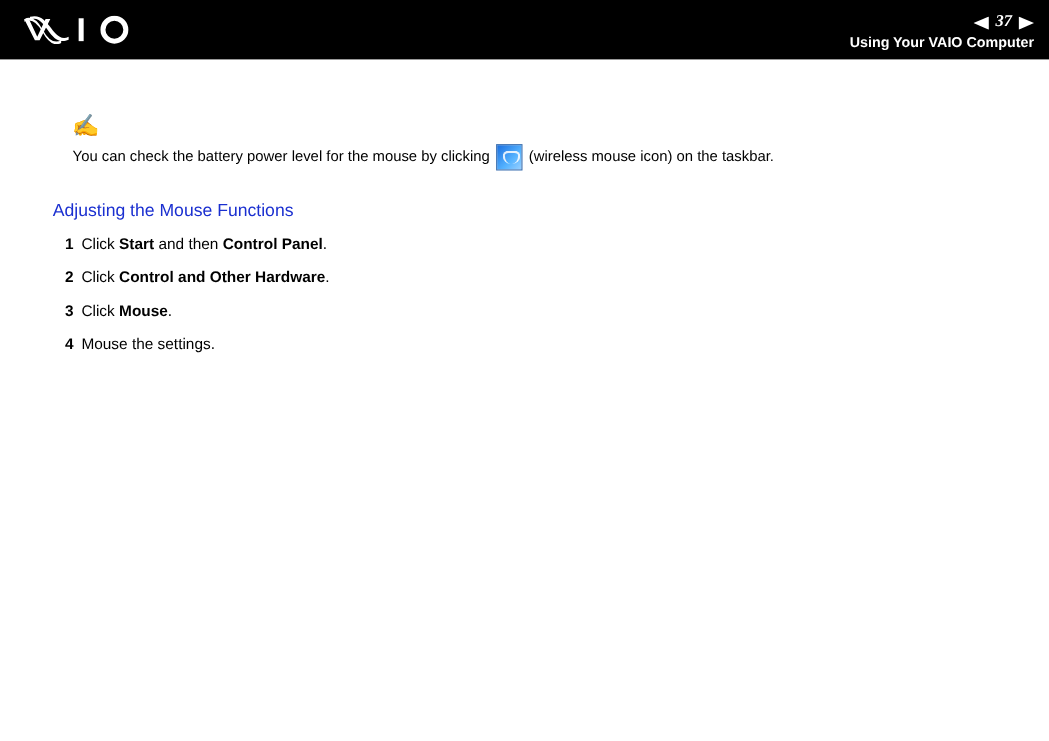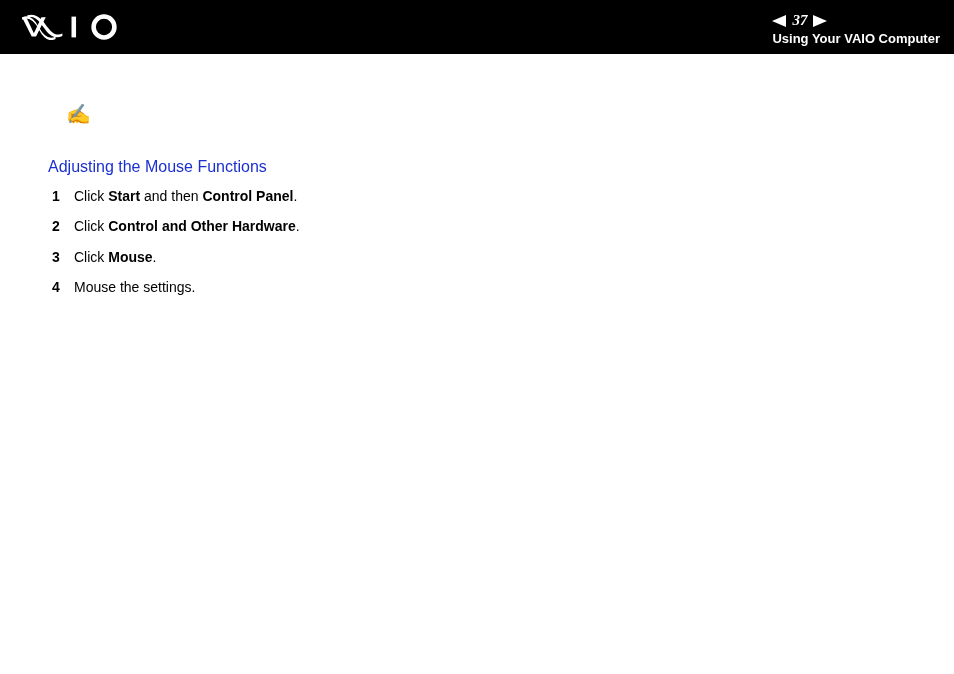--- a/index.html
+++ b/index.html
@@ -1,33 +1,33 @@
 <!DOCTYPE html>
 <html><head>
 <meta charset="utf-8">
 <style>
   * { box-sizing: border-box; margin: 0; padding: 0; }
   html, body { width: 954px; height: 674px; font-family: Arial, Helvetica, sans-serif; background: #fff; color: #000; }
   .header { width: 100%; height: 54px; background: #000; color: #fff; display: flex; align-items: center; justify-content: space-between; padding: 0 14px 0 22px; }
   .logo { display: flex; align-items: center; }
   .logo svg { height: 26px; }
-  .header-right { display: flex; flex-direction: column; gap: 2px; padding-top:4px;}
+  .header-right { display: flex; flex-direction: column; align-items: flex-end; gap: 2px; padding-top:4px;}
   .pager { display: flex; align-items: center; gap: 6px; }
   .pager .arrow { display:inline-flex; }
   .pager .page { font-style: italic; font-weight: bold; font-size: 15px; font-family: "Times New Roman", serif; }
   .header-right .title { font-size: 13px; font-weight: bold; }
   .content { padding: 48px 24px 0 50px; }
   .note-block { padding-left: 16px; }
   .note-icon { color: #1a3fd4; font-size: 20px; margin-bottom: 4px; display:inline-block;}
   .note-text { font-size: 13.5px; line-height: 1.4; margin-bottom: 14px; }
   .inline-icon { display: inline-block; width: 24px; height: 24px; vertical-align: middle; background: linear-gradient(135deg,#1b6fe0 0%, #55b3ff 60%, #9ad0ff 100%); border:1px solid #3a6fb0; position:relative; margin:0 2px;}
   .inline-icon::after{content:""; position:absolute; left:5px; top:5px; width:12px; height:10px; border:2px solid #fff; border-radius:6px 6px 8px 8px / 5px 5px 8px 8px; border-bottom:none; opacity:.85;}
   .section-title { color: #1a2fd0; font-size: 16px; font-weight: 400; margin: 28px 0 10px -2px; font-family: Arial, Helvetica, sans-serif; }
   ol.steps { list-style: none; counter-reset: step; padding-left: 2px; }
-  ol.steps > li { counter-increment: step; font-size: 14px; line-height: 1.45; margin-bottom: 10px; display:flex; }
+  ol.steps > li { counter-increment: step; font-size: 14px; line-height: 1.45; margin-bottom: 10px; display:flex;text-align:center; }
   ol.steps > li::before { content: counter(step); font-weight: bold; width: 22px; flex-shrink:0; }
   ol.steps b { font-weight: bold; }
   .subline { display:block; }
 </style>
 </head>
 <body>
 
 <div class="header">
   <div class="logo">
     <svg viewBox="0 0 200 40" width="120" aria-hidden="true">
@@ -62,20 +62,23 @@
       </span>
     </div>
     <div class="title">Using Your VAIO Computer</div>
   </div>
 </div>
 
 <div class="content">
 
   <div class="note-block">
     <span class="note-icon">✍</span>
+    <p class="note-text">
+      <span>You can check the battery power level for the mouse by clicking </span><span class="inline-icon"></span><span> (wireless mouse icon) on the taskbar.</span>
+    </p>
   </div>
 
   <h2 class="section-title">Adjusting the Mouse Functions</h2>
 
   <ol class="steps">
     <li>
       <span>
         <span>Click </span><b>Start</b><span> and then </span><b>Control Panel</b><span>.</span>
       </span>
     </li>

